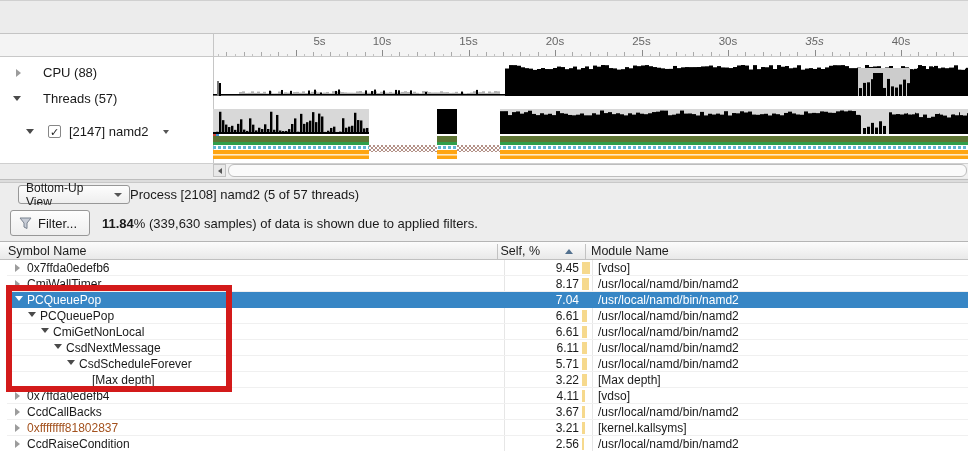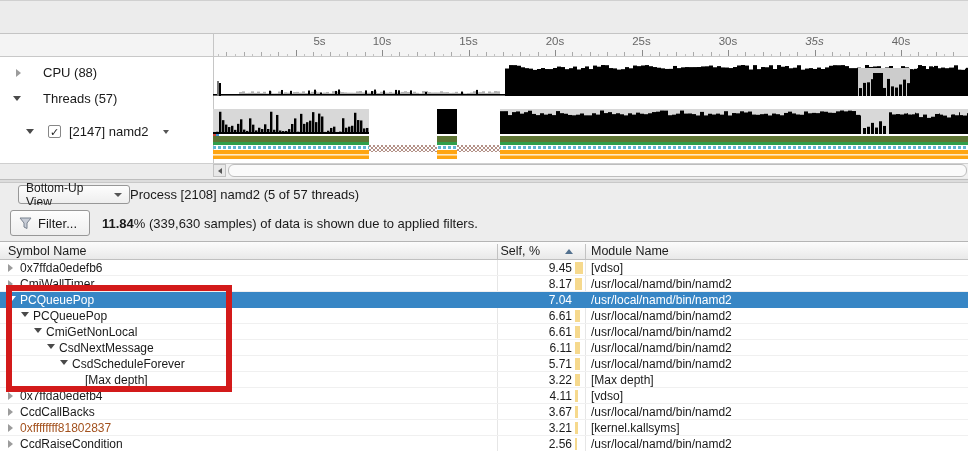--- a/index.html
+++ b/index.html
@@ -53,21 +53,21 @@
   #filter-stats{left:102px;top:215px;font-size:13px;color:#1a1a1a;}
   #filter-stats b{font-weight:bold;}
   
   #table{left:0;top:240px;width:968px;height:211px;background:#fff;}
   #thead{position:absolute;left:0;top:0;width:968px;height:19px;background:linear-gradient(#fcfcfc,#e9e9e9);
          border-top:1px solid #b5b5b5;border-bottom:1px solid #c0c0c0;box-sizing:border-box;font-size:12.5px;color:#1c1c1c;}
   #th-symbol{position:absolute;left:8px;top:2px;}
   #th-self{position:absolute;left:452px;top:2px;width:88px;text-align:right;}
   .sort-asc{position:absolute;left:565px;top:7px;width:0;height:0;border-left:4px solid transparent;border-right:4px solid transparent;border-bottom:5px solid #53718f;}
   .th-sep{position:absolute;top:2px;width:1px;height:15px;background:#c2c2c2;}
-  #rows{position:absolute;left:0;top:19px;width:812px;height:192px;}
+  #rows{position:absolute;left:7px;top:19px;width:812px;height:192px;}
   .col-line{position:absolute;top:0;width:1px;height:192px;background:#e6e6e6;}
   .trow{position:absolute;left:0;width:968px;height:16px;font-size:12px;line-height:16px;box-sizing:border-box;border-bottom:1px solid #f0f0f0;}
   .trow .expander{position:absolute;top:4px;}
   .trow .sym{position:absolute;top:0;white-space:nowrap;}
   .trow .selfv{position:absolute;left:490px;top:0;width:82px;text-align:right;}
   .trow .bar{position:absolute;left:575px;top:2px;height:12px;background:var(--bar,#f6d98d);}
   .trow .mod{position:absolute;left:591px;top:0;white-space:nowrap;}
   .trow.selected{background:var(--sel,#3786c5);color:#fff;border-bottom:none;}
   .trow.selected .tri-d{border-top-color:#fff;}
   .sym.kernel{color:var(--kernel,#a3511d);}

